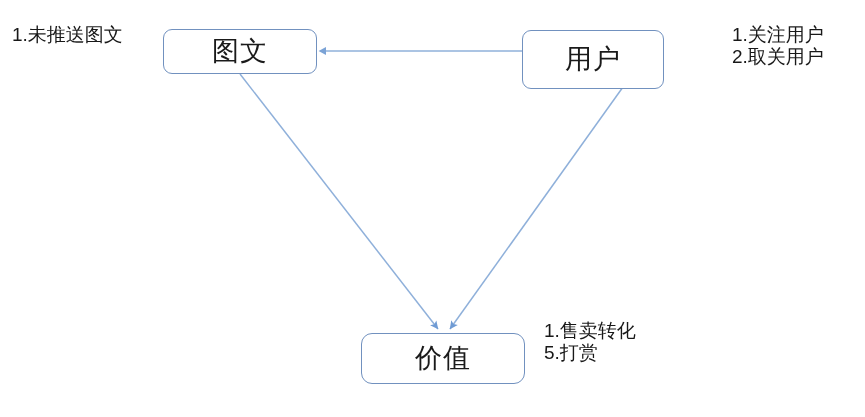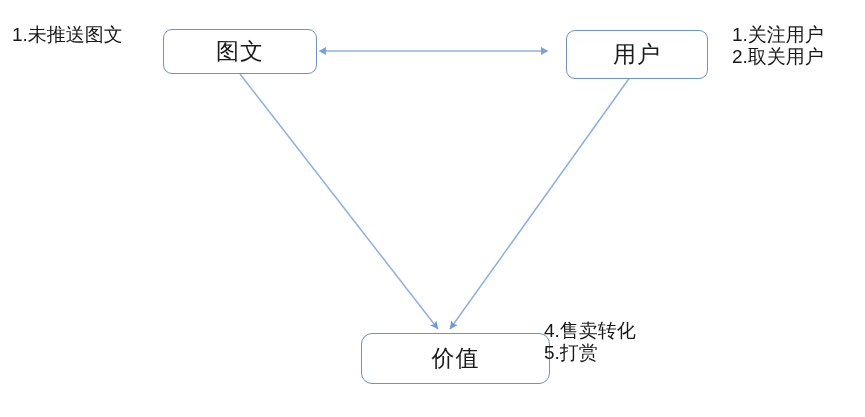--- a/index.html
+++ b/index.html
@@ -30,44 +30,44 @@
   .node {
     position: absolute;
     box-sizing: border-box;
     background: #ffffff;
     border: 1.6px solid #7191bf;
     border-radius: 9px;
     display: flex;
     align-items: center;
     justify-content: center;
     color: #1a1a1a;
-    font-size: 23px;
+    font-size: 27px;
     letter-spacing: 1px;
     z-index: 2;
   }
   .node-label {
     line-height: 1;
     white-space: nowrap;
   }
   #node-content {
     left: 163px;
     top: 29px;
     width: 154px;
     height: 45px;
   }
   #node-user {
-    left: 566px;
+    left: 522px;
     top: 30px;
     width: 142px;
-    height: 49px;
+    height: 59px;
   }
   #node-value {
     left: 361px;
     top: 333px;
-    width: 189px;
+    width: 164px;
     height: 51px;
     border-radius: 11px;
   }
   .annotation {
     position: absolute;
     color: #181818;
     font-size: 19px;
     line-height: 22px;
     white-space: nowrap;
     z-index: 3;
@@ -134,17 +134,17 @@
   <div class="annotation" id="annotation-content">
     <div>1.未推送图文</div>
   </div>
 
   <div class="annotation" id="annotation-user">
     <div>1.关注用户</div>
     <div>2.取关用户</div>
   </div>
 
   <div class="annotation" id="annotation-value">
-    <div>4.售卖转化</div>
+    <div>1.售卖转化</div>
     <div>5.打赏</div>
   </div>
 
 </div>
 
 </body></html>

